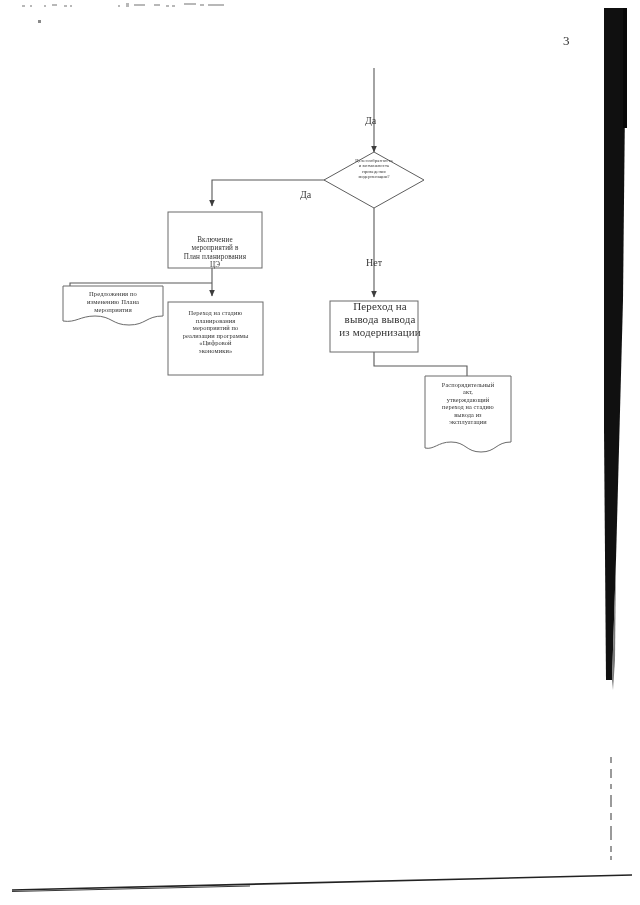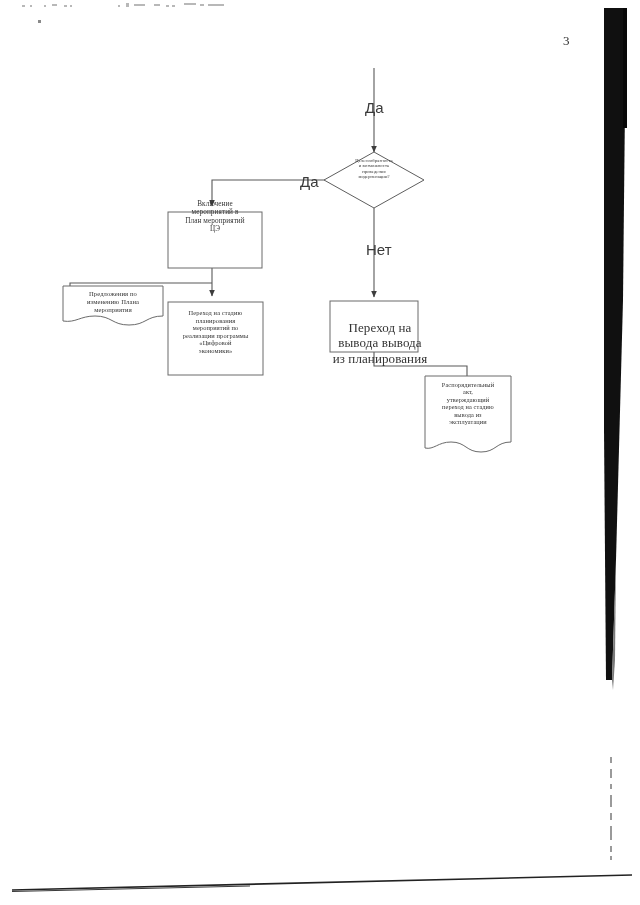--- a/index.html
+++ b/index.html
@@ -69,23 +69,24 @@
   .node-text {
     position: absolute;
     text-align: center;
     font-family: "Liberation Serif", "DejaVu Serif", serif;
     color: #333333;
     line-height: 1.18;
     letter-spacing: 0.1px;
   }
   .edge-label {
     position: absolute;
-    font-family: Liberation Sans, sans-serif;
-    font-size: 15px;
+    font-family: Liberation Serif, serif;
+    font-size: 10px;
     color: #3a3a3a;
+    margin-top: 16px;
   }
 </style>
 </head>
 <body>
 
 <div id="page">
 
   <svg id="scan-band" viewBox="0 0 640 700" preserveAspectRatio="none" aria-hidden="true">
     <polygon points="604,8 626,8 623,300 616,560 612,680 606,680 604,430" fill="#101010"></polygon>
     <rect x="623" y="8" width="4" height="120" fill="#080808"></rect>
@@ -174,46 +175,46 @@
              C438,442 434,450 425,448 Z" fill="#ffffff" stroke="#6a6a6a" stroke-width="1"></path>
   </svg>
 
   <div class="node-text" style="left:330px; top:158px; width:88px; font-size:4.6px;">
     <div>Целесообразность</div>
     <div>и возможность</div>
     <div>проведения</div>
     <div>модернизации?</div>
   </div>
 
-  <div class="node-text" style="left:168px; top:200px; width:94px; font-size:7.2px;">
+  <div class="node-text" style="left:168px; top:236px; width:94px; font-size:7.2px;">
     <div>Включение</div>
     <div>мероприятий в</div>
-    <div>План мероприятий</div>
+    <div>План планирования</div>
     <div>ЦЭ</div>
   </div>
 
   <div class="node-text" style="left:63px; top:290px; width:100px; font-size:6.6px;">
     <div>Предложения по</div>
     <div>изменению Плана</div>
     <div>мероприятия</div>
   </div>
 
   <div class="node-text" style="left:167px; top:309px; width:97px; font-size:6.4px;">
     <div>Переход на стадию</div>
     <div>планирования</div>
     <div>мероприятий по</div>
     <div>реализации программы</div>
     <div>«Цифровой</div>
     <div>экономики»</div>
   </div>
 
-  <div class="node-text" style="left:330px; top:320px; width:100px; font-size:13px;">
+  <div class="node-text" style="left:330px; top:300px; width:100px; font-size:11px;">
     <div>Переход на</div>
     <div>вывода вывода</div>
-    <div>из планирования</div>
+    <div>из модернизации</div>
   </div>
 
   <div class="node-text" style="left:424px; top:381px; width:88px; font-size:6.3px;">
     <div>Распорядительный</div>
     <div>акт,</div>
     <div>утверждающий</div>
     <div>переход на стадию</div>
     <div>вывода из</div>
     <div>эксплуатации</div>
   </div>

